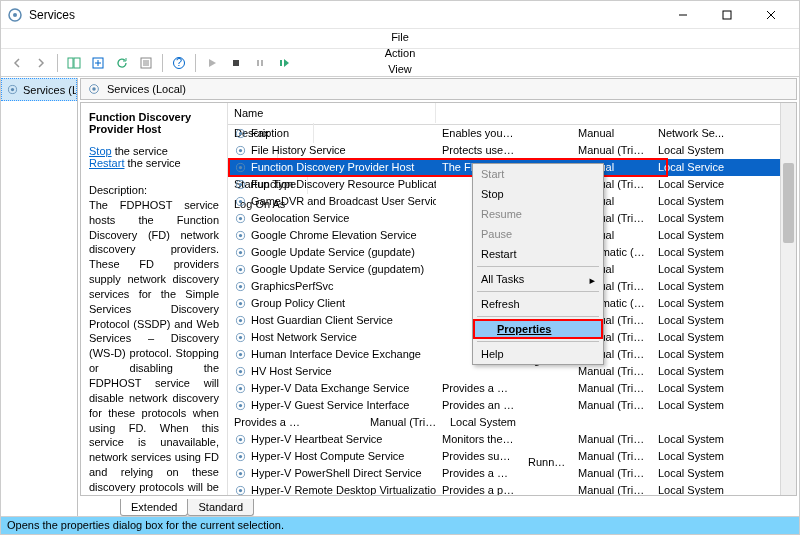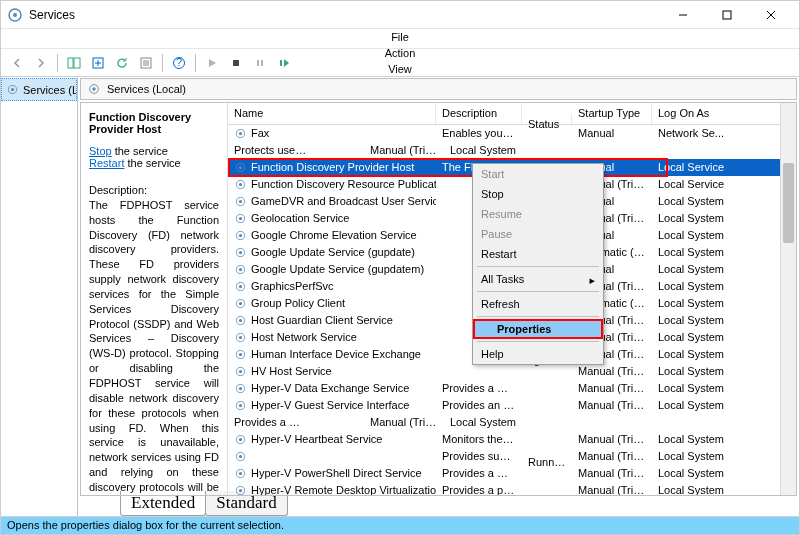--- a/index.html
+++ b/index.html
@@ -35,50 +35,50 @@
 .panebody { flex:1; border:1px solid #c0c0c0; margin:0 2px; display:flex; overflow:hidden; position:relative; }
 
 
 .descol { width:146px; padding:8px; font-size:11px; overflow:hidden; }
 .descol .sname { font-weight:bold; margin-bottom:10px; }
 .descol a { color:#0066cc; text-decoration:underline; cursor:pointer; }
 .descol .desctext { margin-top:14px; line-height:1.35; text-align:justify; }
 
 
 .listcol { flex:1; display:flex; flex-direction:column; border-left:1px solid #e0e0e0; overflow:hidden; position:relative; }
-.listhdr { display:flex; height:22px; background:#fff; border-bottom:1px solid #d8d8d8; }
+.listhdr { display:flex; height:22px; background:#fff; border-bottom:1px solid #d8d8d8;flex-direction:column; }
 .listhdr .hcell { border-right:1px solid #e8e8e8; padding:4px 6px; font-size:11px; color:#000; }
 .listbody { flex:1; overflow:hidden; position:relative; }
 .row { display:flex; height:17px; align-items:center; }
 .row.sel { background:#0a64c8; color:#fff; }
 .row .cell { padding:0 6px; overflow:hidden; white-space:nowrap; text-overflow:ellipsis; height:17px; line-height:17px; }
 .row.sel .cell { color:#fff; }
 .row .cell.namecell { display:flex; align-items:center; gap:4px; }
 .gear { width:13px; height:13px; flex-shrink:0; }
 
 
 .c-name { width:208px; }
 .c-desc { width:86px; }
 .c-stat { width:50px;margin-top:11px; }
 .c-start{ width:80px; }
 .c-log  { flex:1; }
 
 
 .tabsbar { height:20px; display:flex; align-items:flex-end; padding-left:40px; margin:0 2px; }
-.tab { border:1px solid #a0a0a0; border-top:none; background:#f4f4f4; padding:2px 10px; font-size:17px; margin-right:-1px; border-radius:0 0 3px 3px;font-family:Liberation Serif, serif; }
+.tab { border:1px solid #a0a0a0; border-top:none; background:#f4f4f4; padding:2px 10px; font-size:11px; margin-right:-1px; border-radius:0 0 3px 3px; }
 .tab.active { background:#fff; }
 
 
 .statusbar { position:absolute; bottom:0; left:0; right:0; height:18px; background:#7dd3fc; border-top:1px solid #d0d0d0; padding:2px 6px; font-size:11px; }
 
 
 .ctxmenu { position:absolute; background:#f0f0f0; border:1px solid #a0a0a0; box-shadow:2px 2px 4px rgba(0,0,0,0.25); width:132px; z-index:50; }
 .ctxmenu .mitem { padding:4px 24px 4px 8px; position:relative; }
 .ctxmenu .mitem.disabled { color:#888; }
-.ctxmenu .mitem.highlight { background:#91c9f7; border:2px solid red; padding:2px 22px; }
+.ctxmenu .mitem.highlight { background:#91c9f7; border:2px solid red; padding:2px 22px;text-decoration:underline; }
 .ctxmenu .msep { height:1px; background:#c0c0c0; margin:2px 4px; }
 .ctxmenu .mitem .arrow { position:absolute; right:8px; top:5px; }
 
 
 .redbox { position:absolute; border:2px solid red; pointer-events:none; z-index:40; }
 
 
 .vscroll { position:absolute; right:0; top:0; bottom:0; width:16px; background:#f0f0f0; border-left:1px solid #d8d8d8; }
 .vscroll .thumb { position:absolute; left:2px; right:2px; top:60px; height:80px; background:#c0c0c0; border-radius:2px; }
 
@@ -238,20 +238,27 @@
                   <circle cx="8" cy="8" r="2" fill="#5b8ab3"></circle>
                 </svg>
                 <span>Fax</span>
               </div>
               <div class="cell c-desc">Enables you to ...</div>
               <div class="cell c-stat"></div>
               <div class="cell c-start">Manual</div>
               <div class="cell c-log">Network Se...</div>
             </div>
             <div class="row">
+              <div class="cell c-name namecell">
+                <svg class="gear" viewBox="0 0 16 16">
+                  <circle cx="8" cy="8" r="5" fill="none" stroke="#5b8ab3"></circle>
+                  <circle cx="8" cy="8" r="2" fill="#5b8ab3"></circle>
+                </svg>
+                <span>File History Service</span>
+              </div>
               <div class="cell c-desc">Protects user fil...</div>
               <div class="cell c-stat"></div>
               <div class="cell c-start">Manual (Trigg...</div>
               <div class="cell c-log">Local System</div>
             </div>
             <div class="row sel">
               <div class="cell c-name namecell">
                 <svg class="gear" viewBox="0 0 16 16">
                   <circle cx="8" cy="8" r="5" fill="none" stroke="#5b8ab3"></circle>
                   <circle cx="8" cy="8" r="2" fill="#5b8ab3"></circle>
@@ -463,20 +470,21 @@
               <div class="cell c-stat"></div>
               <div class="cell c-start">Manual (Trigg...</div>
               <div class="cell c-log">Local System</div>
             </div>
             <div class="row">
               <div class="cell c-name namecell">
                 <svg class="gear" viewBox="0 0 16 16">
                   <circle cx="8" cy="8" r="5" fill="none" stroke="#5b8ab3"></circle>
                   <circle cx="8" cy="8" r="2" fill="#5b8ab3"></circle>
                 </svg>
+                <span>Hyper-V Host Compute Service</span>
               </div>
               <div class="cell c-desc">Provides suppo...</div>
               <div class="cell c-stat">Running</div>
               <div class="cell c-start">Manual (Trigg...</div>
               <div class="cell c-log">Local System</div>
             </div>
             <div class="row">
               <div class="cell c-name namecell">
                 <svg class="gear" viewBox="0 0 16 16">
                   <circle cx="8" cy="8" r="5" fill="none" stroke="#5b8ab3"></circle>

